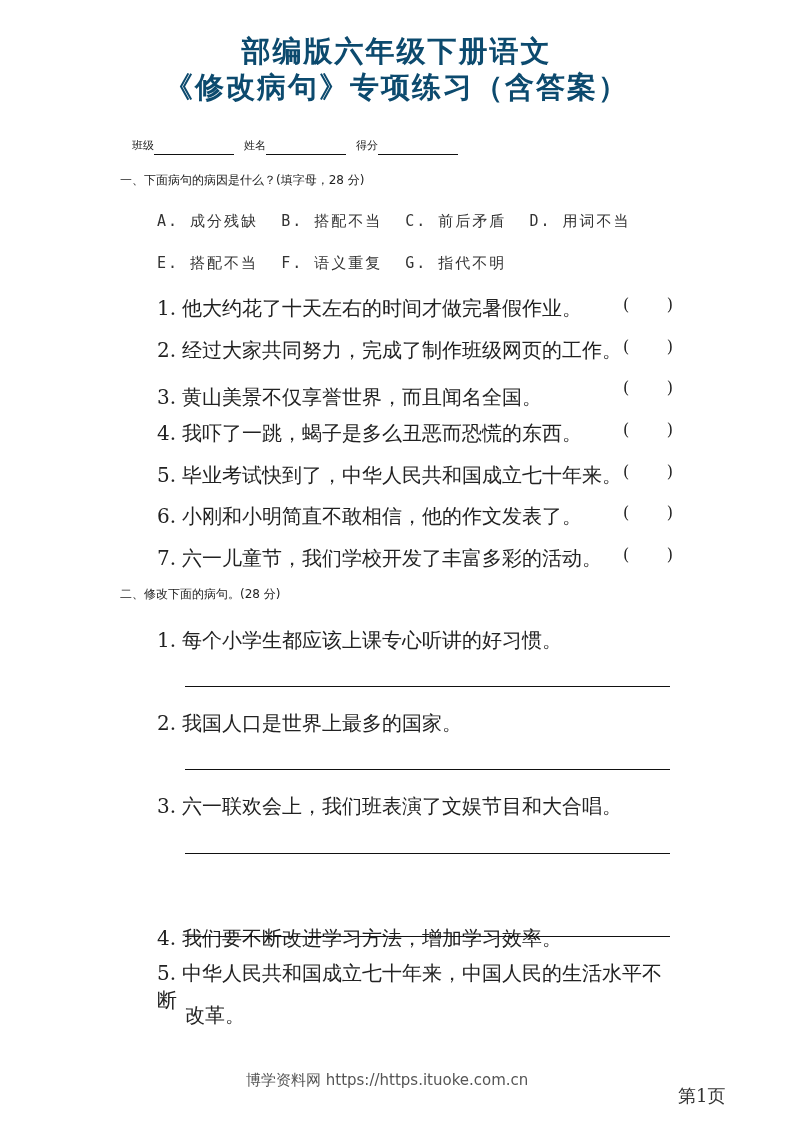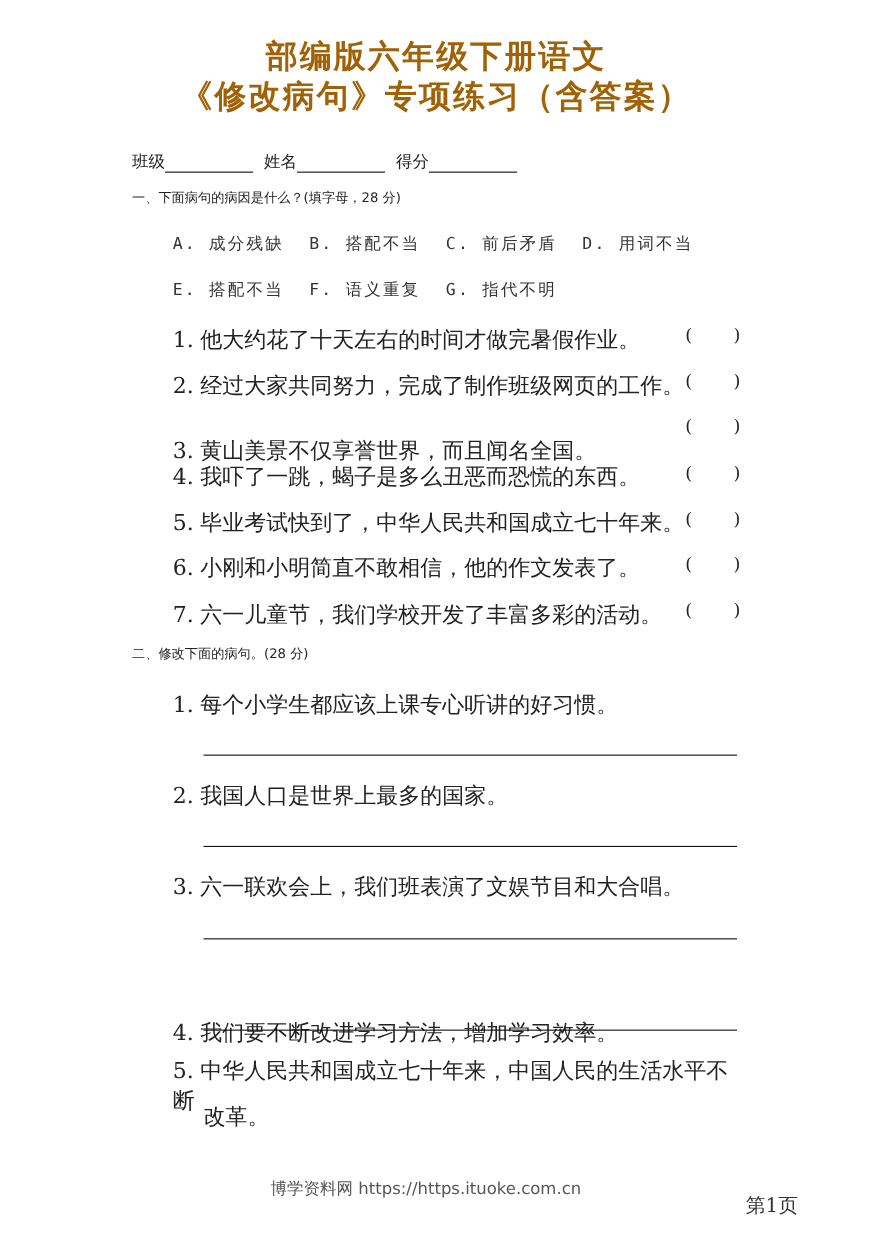--- a/index.html
+++ b/index.html
@@ -1,23 +1,23 @@
 <!DOCTYPE html>
 <html><head>
   <meta charset="utf-8">
   <style>
     html, body { margin: 0; padding: 0; background: #ffffff; }
     body { width: 793px; height: 1122px; position: relative; overflow: hidden;
            font-family: "DejaVu Serif", "Liberation Serif", serif; color: #222; }
     .title { position: absolute; left: 0; width: 793px; text-align: center;
-             color: #a16207; font-weight: bold; font-size: 29px; letter-spacing: 2px;
+             color: #0c4a6e; font-weight: bold; font-size: 29px; letter-spacing: 2px;
              font-family: "DejaVu Serif", serif; }
     .t1 { top: 32px; }
     .t2 { top: 68px; }
-    .info { position: absolute; top: 138px; left: 120px; font-size: 15px; display: flex; align-items: flex-end; }
+    .info { position: absolute; top: 138px; left: 132px; font-size: 11px; display: flex; align-items: flex-start; }
     .info .lbl { margin-right: 0; }
     .info .blank { display: inline-block; border-bottom: 1.5px solid #111; width: 80px; height: 16px; margin-right: 10px; }
     .section { position: absolute; left: 120px; font-size: 12px; font-family: "DejaVu Sans", sans-serif; color: #222; }
     .opts { position: absolute; left: 157px; font-size: 15px; letter-spacing: 2px; font-family: "DejaVu Sans Mono", monospace; color: #333; }
     .opt { margin-right: 12px; }
     .q { position: absolute; left: 157px; font-size: 20px; color: #222; width: 520px; }
     .q .num { margin-right: 6px; }
     .paren { position: absolute; left: 623px; font-size: 16px; width: 50px; display: flex; justify-content: space-between; }
     .line { position: absolute; left: 185px; width: 485px; border-top: 1.5px solid #111; }
     .footer { position: absolute; top: 1071px; left: 246px; font-size: 15px; color: #555; font-family: "DejaVu Sans", sans-serif; }
@@ -61,21 +61,21 @@
   </div>
 
 <div class="q" style="top:337px">
   <span class="num">2.</span><span>经过大家共同努力，完成了制作班级网页的工作。</span>
 </div>
 <div class="paren" style="top:337px">
     <span>(</span>
     <span>)</span>
   </div>
 
-<div class="q" style="top:396px">
+<div class="q" style="top:384px">
   <span class="num">3.</span><span>黄山美景不仅享誉世界，而且闻名全国。</span>
 </div>
 <div class="paren" style="top:378px">
     <span>(</span>
     <span>)</span>
   </div>
 
 <div class="q" style="top:420px">
   <span class="num">4.</span><span>我吓了一跳，蝎子是多么丑恶而恐慌的东西。</span>
 </div>

